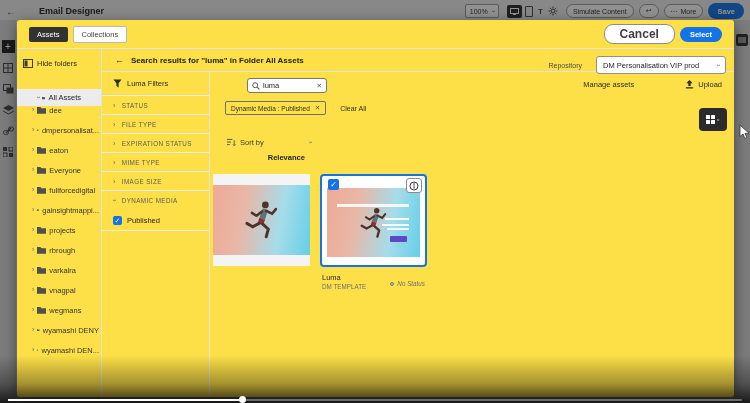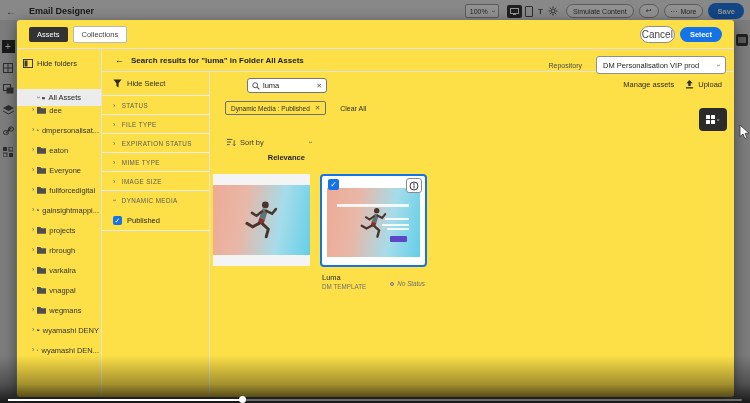--- a/index.html
+++ b/index.html
@@ -4,21 +4,21 @@
 <style>
   * { margin:0; padding:0; box-sizing:border-box; }
   html,body { width:750px; height:403px; overflow:hidden; }
   body { font-family:"Liberation Sans", sans-serif; background:#555; }
   .stage { position:relative; width:750px; height:403px; background:#efefef; overflow:hidden; }
 
   
   .appbar { position:absolute; top:0; left:0; right:0; height:22px; background:#ececec;
             display:flex; align-items:center; padding:0 6px; gap:5px; z-index:1; }
   .back-arrow { font-size:10px; color:#3c3c3c; }
-  .app-title { font-size:9px; font-weight:bold; color:#242424; margin-left:8px; }
+  .app-title { font-size:9px; font-weight:bold; color:#242424; margin-left:18px; }
   .bar-spacer { flex:1; }
   .zoom-box { height:14px; border:1px solid #9a9a9a; background:#fbfbfb; border-radius:2px;
               display:flex; align-items:center; gap:4px; padding:0 4px; font-size:7px; color:#333; }
   .dev-group { display:flex; align-items:center; gap:3px; margin:0 3px; }
   .dev-monitor { width:15px; height:13px; background:#2c2c2c; border-radius:2px;
                  display:flex; align-items:center; justify-content:center; }
   .dev-phone { width:8px; height:11px; border:1px solid #4a4a4a; border-radius:1px; }
   .dev-text { font-size:8px; color:#4a4a4a; font-weight:bold; padding:0 2px; }
   .pill-btn { height:14px; border:1px solid #9a9a9a; background:#fbfbfb; border-radius:7px;
               display:flex; align-items:center; gap:3px; padding:0 6px; font-size:7px; color:#333; }
@@ -36,22 +36,22 @@
   .overlay { position:absolute; inset:0; background:rgba(15,15,15,0.45); z-index:10; }
 
   
   .dialog { position:absolute; left:17px; top:20px; width:717px; height:377px; background:#fde047;
             border-radius:3px; box-shadow:0 3px 14px rgba(0,0,0,.45); display:flex; flex-direction:column; z-index:20; }
   .dlg-header { height:29px; border-bottom:1px solid #e2e2e2; display:flex; align-items:center;
                 padding:0 12px; gap:5px; flex:none; }
   .tab { font-size:7.5px; padding:3px 8px; border-radius:2px; cursor:default; }
   .tab.active { background:#333; color:#fff; }
   .tab.inactive { background:#fff; border:1px solid #b9b9b9; color:#3f3f3f; }
-  .btn-cancel { border:1.5px solid #8b8b8b; border-radius:9px; padding:2px 1px; font-size:10px;
-                font-weight:normal; color:#3f3f3f; background:#fff; }
+  .btn-cancel { border:1.5px solid #8b8b8b; border-radius:9px; padding:2px 15px; font-size:12px;
+                font-weight:bold; color:#3f3f3f; background:#fff; }
   .btn-select { background:#1473e6; border-radius:9px; padding:3px 10px; font-size:7.5px;
                 font-weight:bold; color:#fff; margin-left:0; }
   .dlg-body { flex:1; display:flex; min-height:0; }
 
   
   .folders { width:85px; border-right:1px solid #e2e2e2; padding-top:5px; overflow:hidden; flex:none; }
   .hide-folders { display:flex; gap:4px; align-items:center; padding:5px 6px 21px; font-size:7.5px; color:#2b2b2b; }
   .tree-root { display:flex; gap:3px; align-items:center; background:#ececec; height:17px; padding:0 20px;
                font-size:7.5px; color:#222; white-space:nowrap; }
   .tree-item { display:flex; gap:3px; align-items:flex-start; height:20px; padding:0 2px 0 15px;
@@ -65,21 +65,21 @@
                     padding:0 13px; gap:7px; flex:none; }
   .rh-back { font-size:9px; color:#2c2c2c; }
   .rh-title { font-size:8px; font-weight:bold; color:#222; }
   .repo { position:absolute; top:7px; right:8px; display:flex; align-items:center; gap:14px; z-index:3; }
   .repo-label { font-size:7px; color:#4a4a4a; }
   .repo-select { width:130px; height:18px; border:1px solid #8f8f8f; border-radius:3px; background:#fff;
                  display:flex; align-items:center; justify-content:space-between; padding:0 6px;
                  font-size:7.5px; color:#1d1d1d; }
   .manage-row { position:absolute; top:31px; right:12px; display:flex; gap:11px; align-items:center;
                 font-size:7.5px; color:#2b2b2b; z-index:3; }
-  .manage-row .lnk { display:flex; gap:4px; align-items:center; }
+  .manage-row .lnk { display:flex; gap:4px; align-items:center;margin-left:40px; }
   .split { flex:1; display:flex; min-height:0; }
   .filters-col { width:108px; border-right:1px solid #e2e2e2; flex:none; }
   .hide-filters { display:flex; gap:5px; align-items:center; padding:7px 10px 7px 11px; font-size:7.5px;
                   color:#2b2b2b; border-bottom:1px solid #ececec; }
   .facet { display:flex; gap:6px; align-items:center; height:19px; padding:0 11px;
            border-bottom:1px solid #ececec; font-size:6.3px; letter-spacing:.4px; color:#5a5a5a; }
   .facet.expanded { border-bottom:none; }
   .facet-check { display:flex; gap:5px; align-items:center; height:21px; padding:0 11px;
                  border-bottom:1px solid #ececec; font-size:7.5px; color:#222; }
   .cbx { width:9px; height:9px; background:#1473e6; border-radius:2px; color:#fff; font-size:7px;
@@ -389,21 +389,21 @@
           </span>
         </div>
 
         <div class="split">
 
           <div class="filters-col">
             <div class="hide-filters">
               <svg width="9" height="9" viewBox="0 0 10 10">
                   <path d="M0.5 0.5 H9.5 L6.2 4.8 V9.5 L3.8 7.8 V4.8 Z" fill="#2b2b2b"></path>
                 </svg>
-              <span>Hide Select</span>
+              <span>Luma Filters</span>
             </div>
             <div class="facet">
                 <span class="chev">›</span>
                 <span>STATUS</span>
               </div>
             <div class="facet">
                 <span class="chev">›</span>
                 <span>FILE TYPE</span>
               </div>
             <div class="facet">

